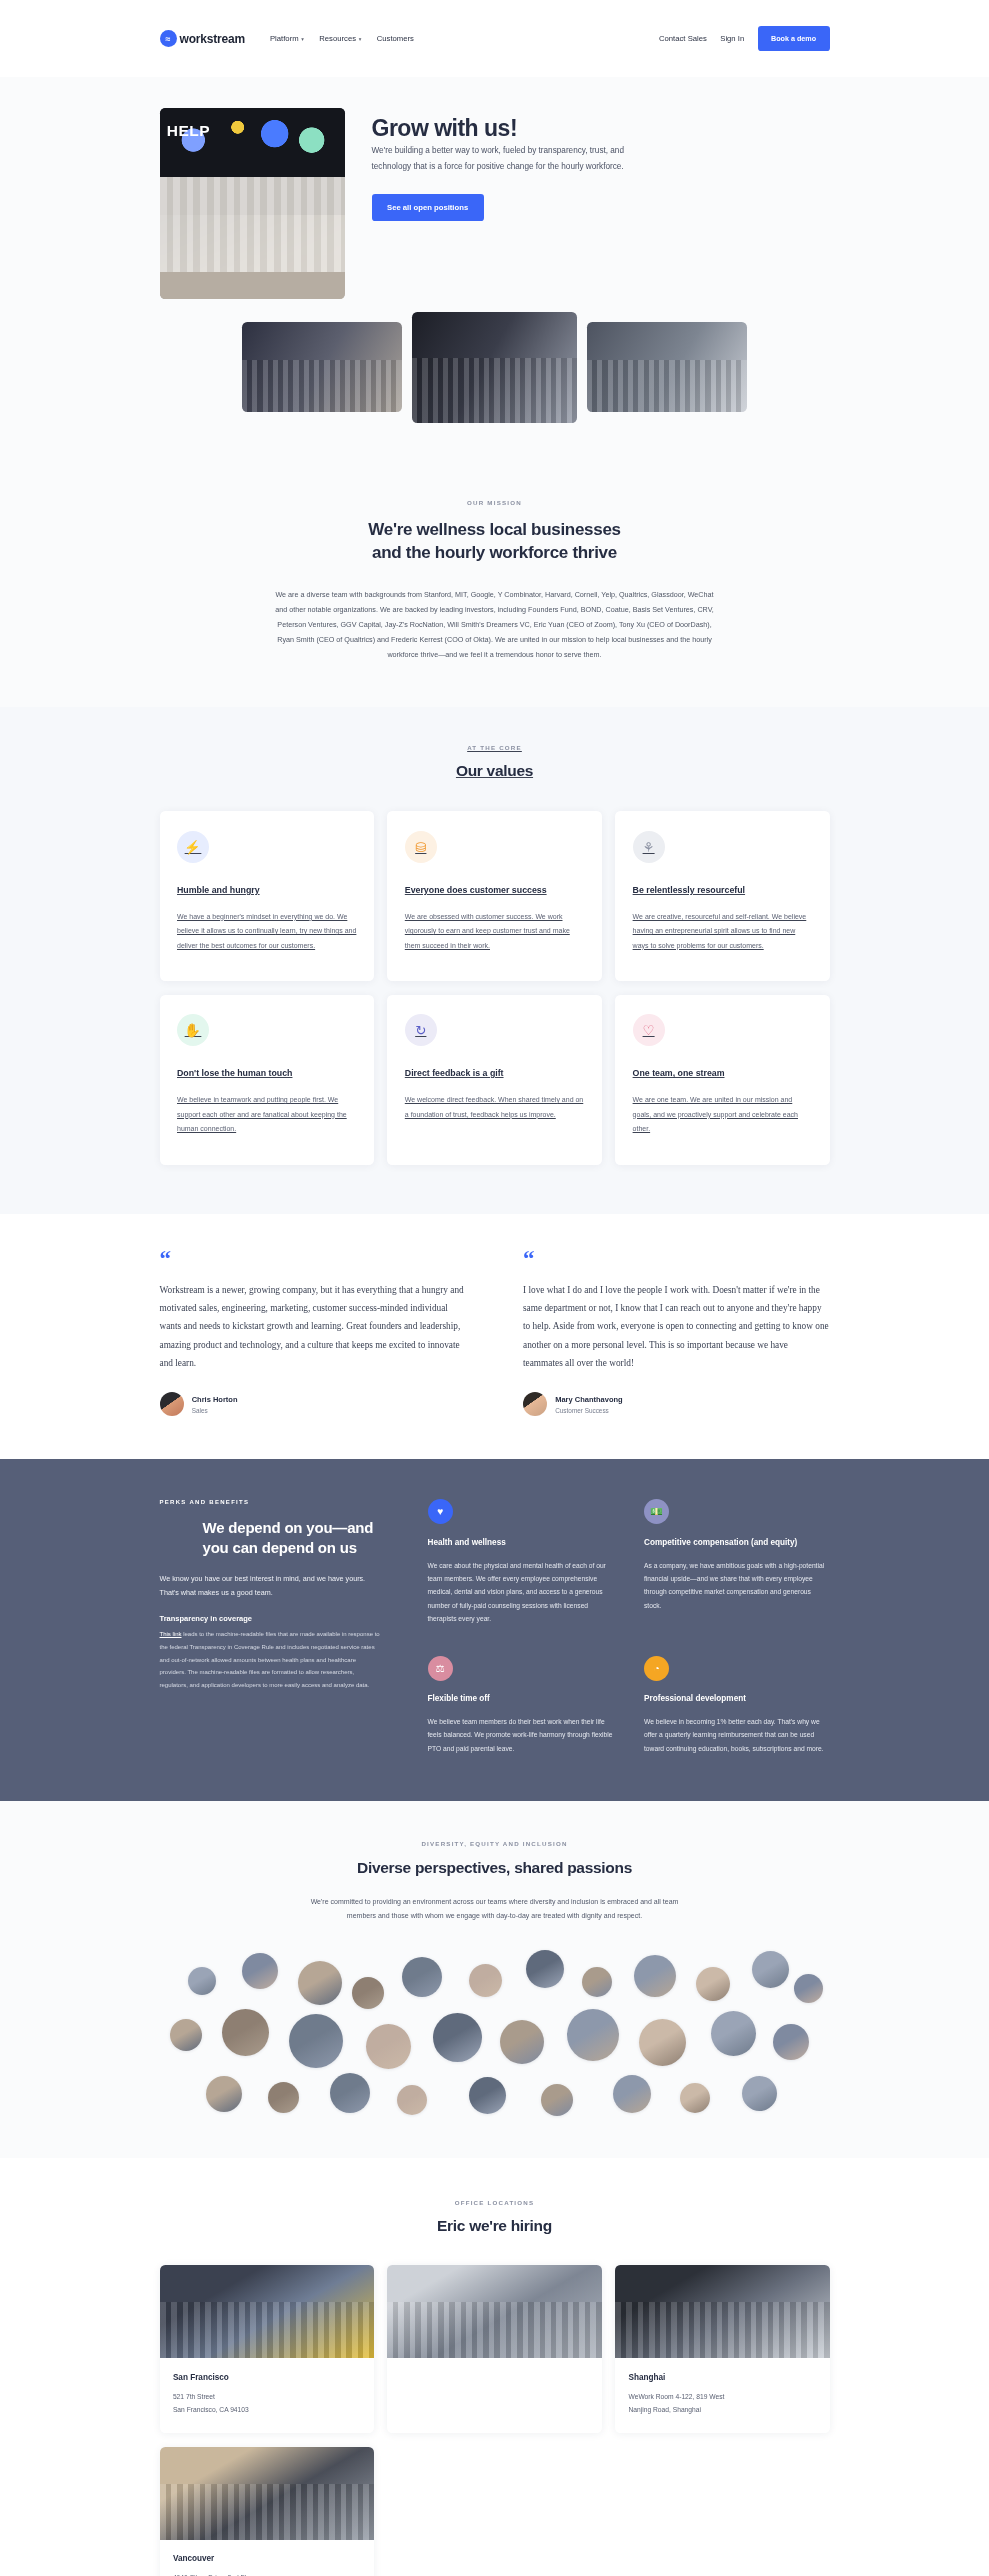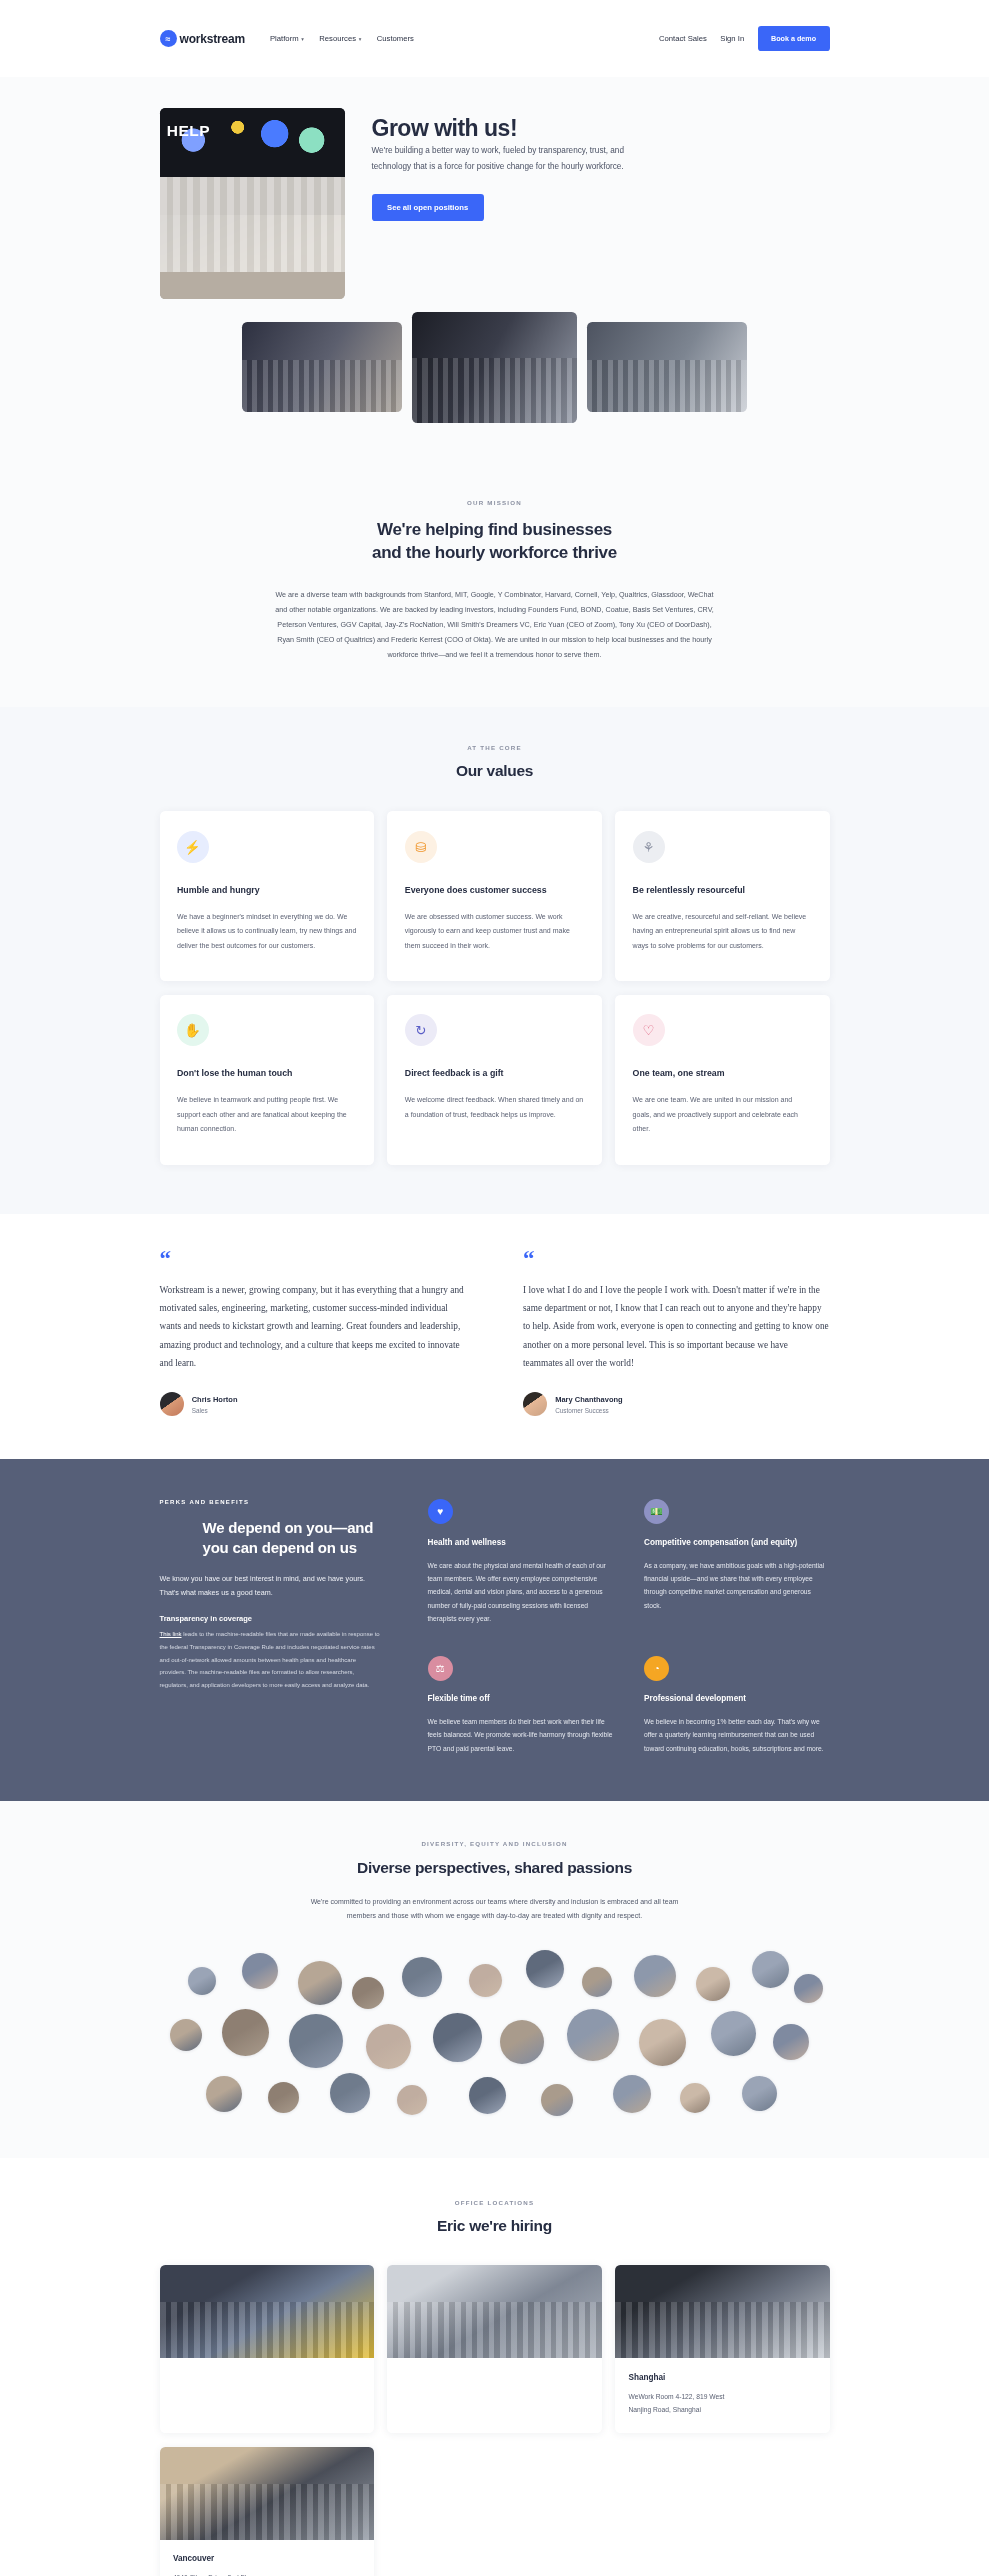--- a/index.html
+++ b/index.html
@@ -75,21 +75,21 @@
     background:repeating-linear-gradient(90deg, rgba(255,255,255,.16) 0 5.2px, rgba(0,0,0,.12) 5.2px 10.3px);
   }
 
   
   .mission { background:#fafbfc; padding:40px 0 45px; text-align:center; }
   .eyebrow { font-size:6.2px; letter-spacing:1.2px; font-weight:700; color:#8b91a2; text-transform:uppercase; }
   .mission-title { font-size:17px; font-weight:800; color:#262d42; line-height:1.35; margin-top:13.4px; letter-spacing:-0.3px; }
   .mission-body { width:448px; margin:21.6px auto 0; font-size:7.2px; line-height:2.1; color:#4f5665; }
 
   
-  .values { background:#f6f8fb; padding:37px 0 49px; }
+  .values { background:#f6f8fb; padding:37px 0 49px;text-decoration:underline; }
   .values-head { text-align:center; }
   .values-title { font-size:15.5px; font-weight:800; color:#262d42; margin-top:11.3px; letter-spacing:-0.3px; }
   .cards { display:grid; grid-template-columns:repeat(3,1fr); gap:13.4px; margin-top:31px; }
   .card { background:#fff; border-radius:5.2px; padding:19.6px 17.5px 23px; box-shadow:0 1px 8.2px rgba(30,40,70,.06); min-height:170px; }
   .card-ico { width:32px; height:32px; border-radius:50%; display:flex; align-items:center; justify-content:center; font-size:13.4px; }
   .ico-blue { background:#e7edfe; color:#3a66f8; }
   .ico-orange { background:#fdf1e3; color:#f0972f; }
   .ico-grey { background:#eceef2; color:#8b91a2; }
   .ico-green { background:#e3f7ee; color:#20b87c; }
   .ico-purple { background:#ecebf7; color:#5b5fc7; }
@@ -203,21 +203,21 @@
         <div class="strip-img tall s2"></div>
         <div class="strip-img s3"></div>
       </div>
     </div>
   </section>
 
   <section class="mission">
     <div class="inner">
       <div class="eyebrow">OUR MISSION</div>
       <h2 class="mission-title">
-        <span>We're helping find businesses</span><br>
+        <span>We're wellness local businesses</span><br>
         <span>and the hourly workforce thrive</span>
       </h2>
       <p class="mission-body">We are a diverse team with backgrounds from Stanford, MIT, Google, Y Combinator, Harvard, Cornell, Yelp, Qualtrics, Glassdoor, WeChat and other notable organizations. We are backed by leading investors, including Founders Fund, BOND, Coatue, Basis Set Ventures, CRV, Peterson Ventures, GGV Capital, Jay-Z's RocNation, Will Smith's Dreamers VC, Eric Yuan (CEO of Zoom), Tony Xu (CEO of DoorDash), Ryan Smith (CEO of Qualtrics) and Frederic Kerrest (COO of Okta). We are united in our mission to help local businesses and the hourly workforce thrive—and we feel it a tremendous honor to serve them.</p>
     </div>
   </section>
 
   <section class="values">
     <div class="inner">
       <div class="values-head">
         <div class="eyebrow">AT THE CORE</div>
@@ -366,20 +366,27 @@
 
   <section class="offices">
     <div class="inner">
       <div class="off-head">
         <div class="eyebrow">OFFICE LOCATIONS</div>
         <h2 class="off-title">Eric we're hiring</h2>
       </div>
       <div class="off-grid">
         <div class="off-card">
           <div class="off-img o1"></div>
+          <div class="off-body">
+            <div class="off-city">San Francisco</div>
+            <div class="off-addr">
+              <div>521 7th Street</div>
+              <div>San Francisco, CA 94103</div>
+            </div>
+          </div>
         </div>
         <div class="off-card">
           <div class="off-img o2"></div>
         </div>
         <div class="off-card">
           <div class="off-img o3"></div>
           <div class="off-body">
             <div class="off-city">Shanghai</div>
             <div class="off-addr">
               <div>WeWork Room 4-122, 819 West</div>

